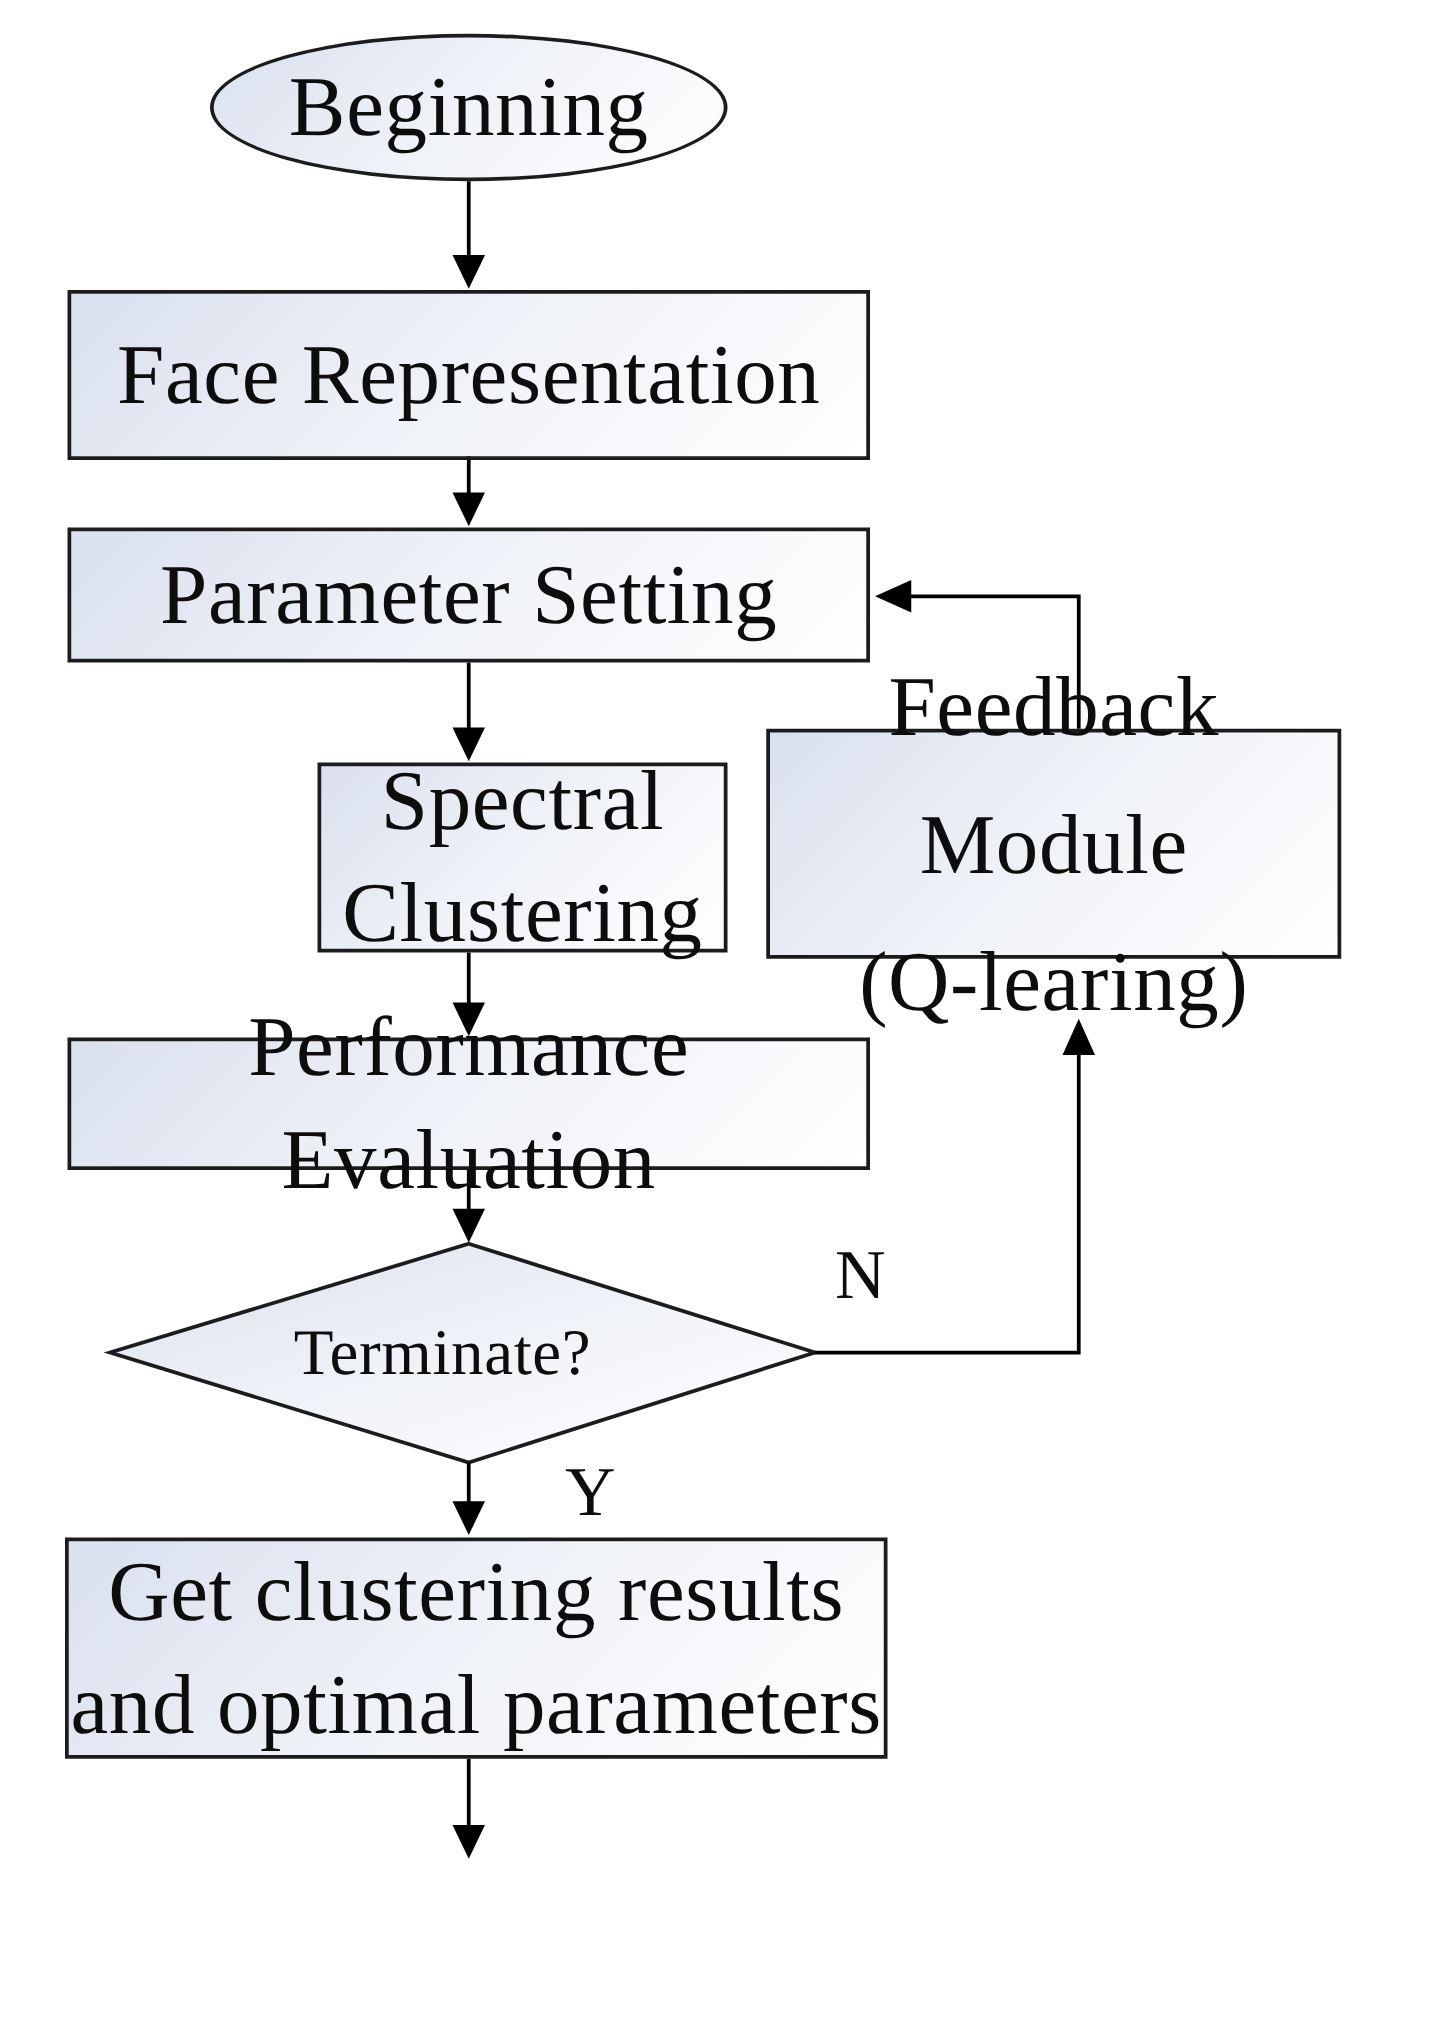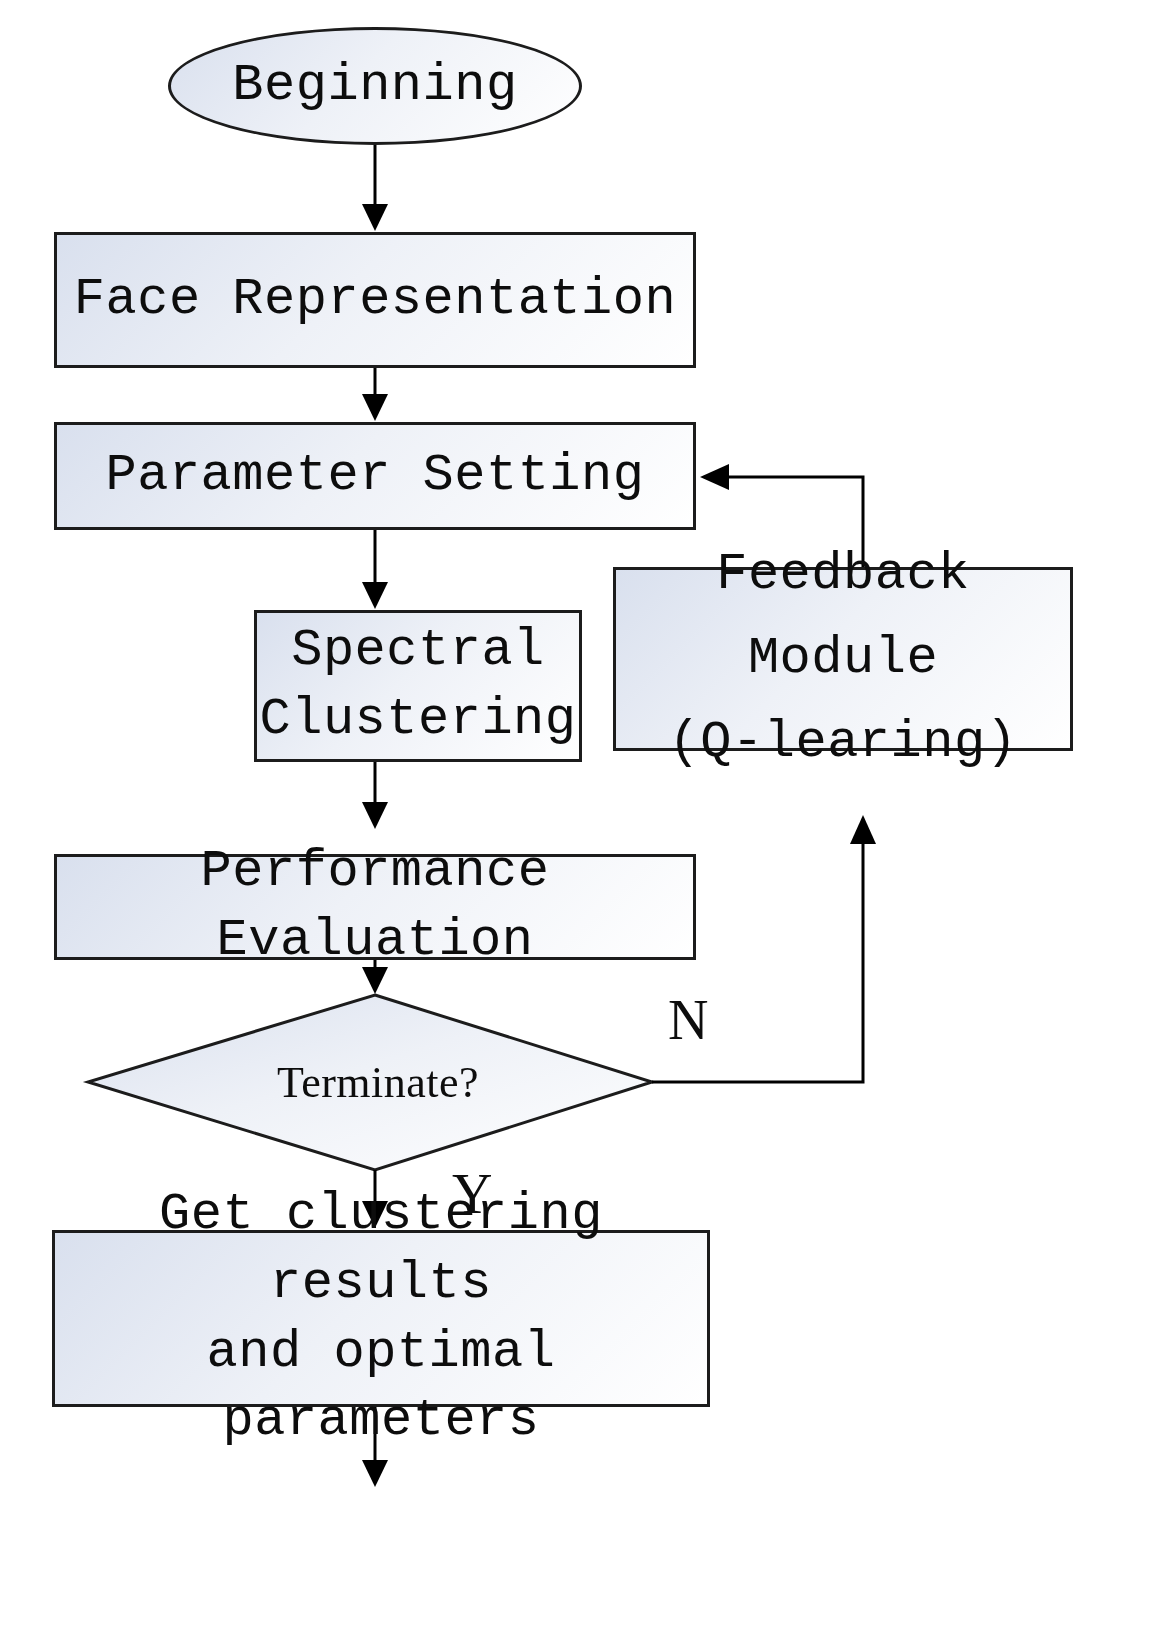--- a/index.html
+++ b/index.html
@@ -25,50 +25,49 @@
   }
   .node {
     position: absolute;
     display: flex;
     align-items: center;
     justify-content: center;
     text-align: center;
     box-sizing: border-box;
     background: linear-gradient(135deg, #d9e0ee 0%, #eef1f7 45%, #ffffff 100%);
     border: 3px solid #1c1c1c;
-    font-size: 52px;
+    font-size: 68px;
     line-height: 1.32;
     white-space: pre-line;
     letter-spacing: 0.5px;
-    font-family: Liberation Mono, monospace;
   }
   .terminator {
     border-radius: 50%;
   }
   .rect {
     border-radius: 0;
   }
   .node-beginning   { left: 168px; top: 27px;   width: 414px; height: 118px; }
   .node-face        { left: 54px;  top: 232px;  width: 642px; height: 136px; }
   .node-param       { left: 54px;  top: 422px;  width: 642px; height: 108px; }
   .node-spectral    { left: 212px; top: 610px;  width: 328px; height: 152px; margin-left: 42px; }
-  .node-feedback    { left: 613px; top: 567px;  width: 460px; height: 184px; line-height: 1.62; }
-  .node-perf        { left: 54px;  top: 830px;  width: 642px; height: 106px; margin-top: 24px; }
+  .node-feedback    { left: 613px; top: 583px;  width: 460px; height: 184px; line-height: 1.62; }
+  .node-perf        { left: 54px;  top: 830px;  width: 642px; height: 106px; }
   .node-getresults  { left: 52px;  top: 1230px; width: 658px; height: 177px; }
   .node-end         { left: 227px; top: 1490px; width: 296px; height: 107px; }
   .diamond-label {
     position: absolute;
-    left: 96px;
+    left: 72px;
     top: 995px;
     width: 564px;
     height: 175px;
     display: flex;
     align-items: center;
     justify-content: center;
-    font-size: 44px;
+    font-size: 52px;
     letter-spacing: 0.5px;
   }
   .edge-label {
     position: absolute;
     font-size: 56px;
     font-weight: 400;
     color: #0d0d0d;
   }
   .edge-label-n { left: 668px; top: 988px; }
   .edge-label-y { left: 452px; top: 1162px; }

